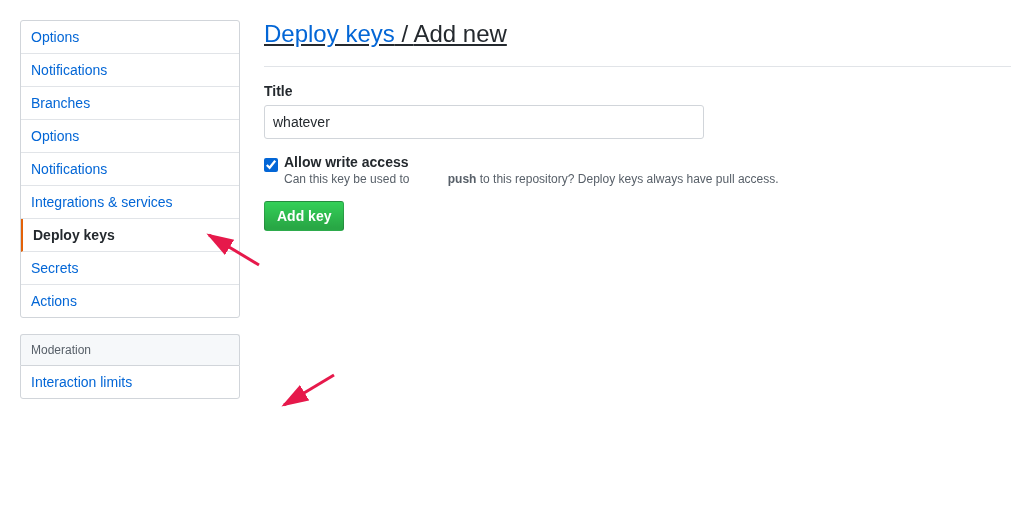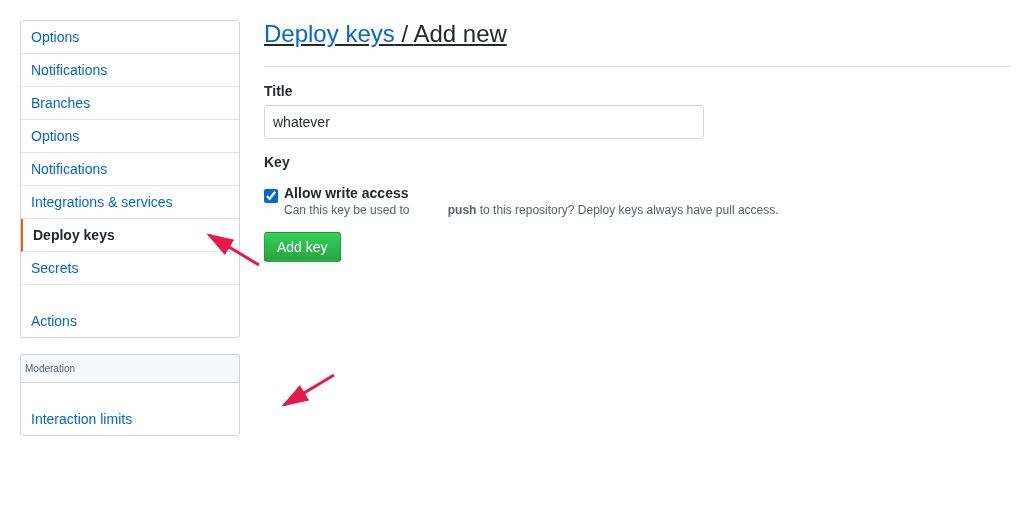--- a/index.html
+++ b/index.html
@@ -32,35 +32,34 @@
     .menu-item {
       display: block;
       padding: 8px 10px;
       border-bottom: 1px solid #e1e4e8;
       color: #0366d6;
       cursor: pointer;
       font-size: 14px;
     }
     .menu-item:last-child {
       border-bottom: none;
-      margin-top: 20px;
     }
     .menu-item.selected {
       color: #24292e;
       font-weight: 600;
       border-left: 2px solid #e36209;
       background: #fff;
       cursor: default;
     }
     .menu-header {
       display: block;
-      padding: 8px 4px;
+      padding: 8px 10px;
       background: #f6f8fa;
       color: #586069;
-      font-size: 10px;
+      font-size: 12px;
       border: 1px solid #d1d5da;
       border-bottom: none;
       border-radius: 3px 3px 0 0;
       margin-top: 16px;
     }
     .menu.secondary {
       border-radius: 0 0 3px 3px;
     }
     .main {
       flex: 1;
@@ -138,21 +137,21 @@
       margin-top: 2px;
     }
     .checkbox-note strong {
       font-weight: 600;
       padding-left: 35px;
     }
     .btn-primary {
       display: inline-block;
       padding: 6px 12px;
       font-size: 14px;
-      font-weight: 400;
+      font-weight: 700;
       color: #fff;
       background-color: #28a745;
       background-image: linear-gradient(-180deg, #34d058, #28a745 90%);
       border: 1px solid rgba(27,31,35,0.2);
       border-radius: 3px;
       cursor: pointer;
     }
     .arrow {
       position: absolute;
       pointer-events: none;
@@ -186,21 +185,20 @@
         <a href="#">Deploy keys</a><span class="slash"> / </span><span>Add new</span>
       </h2>
     </div>
 
     <div class="form-group">
       <label>Title</label>
       <input type="text" class="form-control" value="whatever" style="">
     </div>
 
     <div class="form-group">
-      <label>Key</label>
     </div>
 
     <div class="checkbox-group">
       <input type="checkbox" checked="" style="">
       <label>Allow write access</label>
       <p class="checkbox-note">
         <span>Can this key be used to </span><strong>push</strong><span> to this repository? Deploy keys always have pull access.</span>
       </p>
     </div>
 

